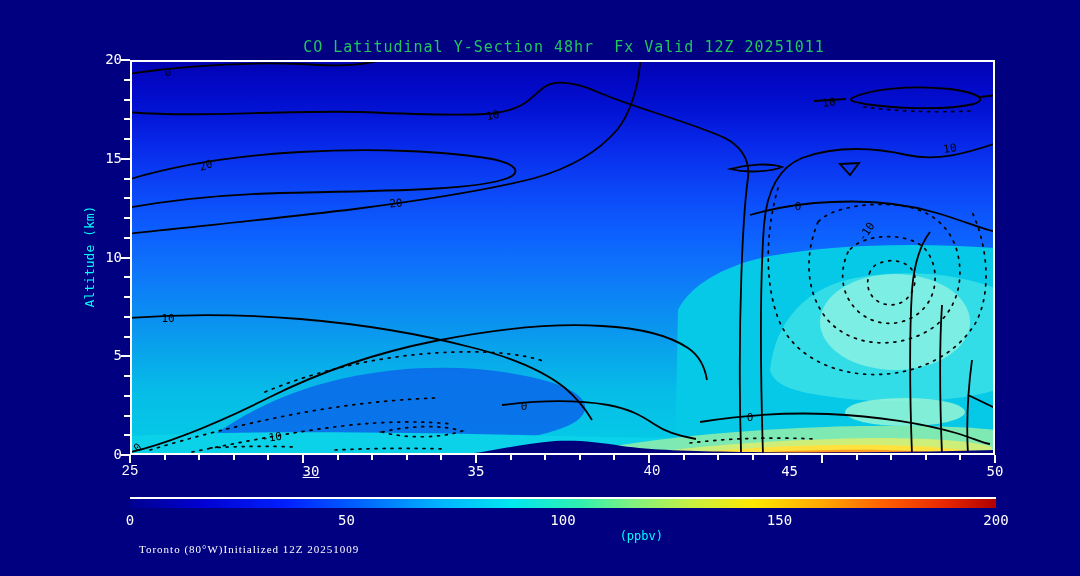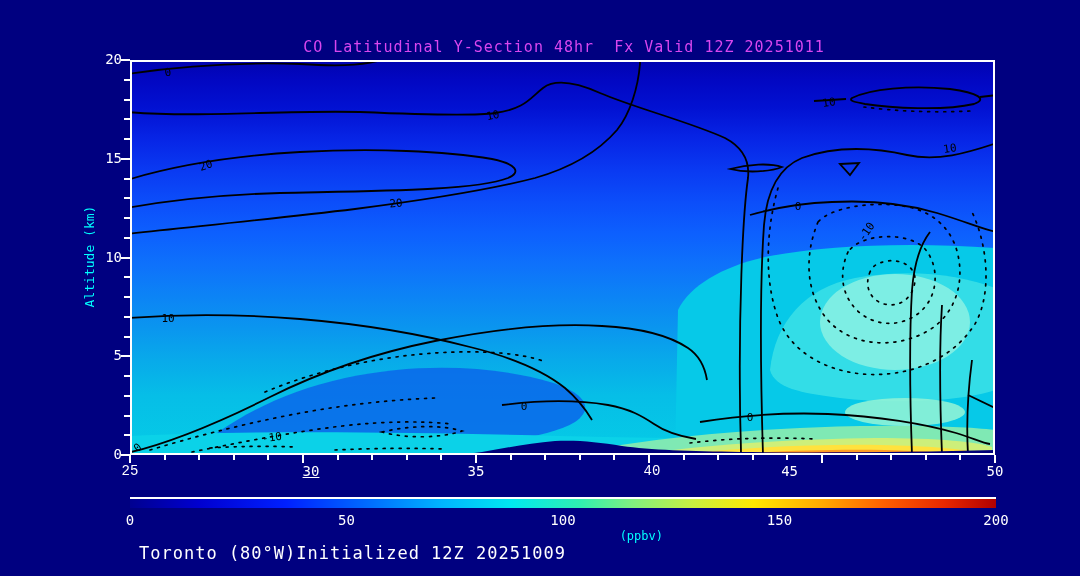--- a/index.html
+++ b/index.html
@@ -1,37 +1,37 @@
 <!DOCTYPE html>
 <html><head>
 <meta charset="utf-8">
 <style>
   html,body{margin:0;padding:0;}
   body{width:1080px;height:576px;background:#000080;overflow:hidden;
        font-family:"DejaVu Sans Mono", monospace;}
   .stage{position:absolute;top:0;left:0;width:1080px;height:576px;background:#000080;}
   .title{position:absolute;left:132px;top:38px;width:864px;text-align:center;
-         color:#d946ef;font-size:15px;letter-spacing:1px;white-space:pre;}
+         color:#22c55e;font-size:15px;letter-spacing:1px;white-space:pre;}
   .ylabel{position:absolute;left:-11px;top:249px;width:200px;text-align:center;
           color:#00FFFF;font-size:13px;transform:rotate(-90deg);transform-origin:center;}
   .plot{position:absolute;left:130px;top:60px;width:865px;height:395px;}
   .plot svg{display:block;}
   .xlabel{position:absolute;left:430px;top:483px;width:266px;text-align:center;
           color:#00FFFF;font-size:13px;}
   .tick{position:absolute;background:#FFFFFF;}
   .ticklab{position:absolute;color:#FFFFFF;font-size:14px;}
   .xlab{width:40px;text-align:center;top:463px;}
   .ylab{width:30px;text-align:right;left:92px;}
   .cblab{width:50px;text-align:center;top:512px;}
   .colorbar{position:absolute;left:130px;top:497px;width:866px;height:9px;
             border-top:2px solid #FFFFFF;}
   .ppbv{position:absolute;left:463px;top:529px;width:200px;text-align:right;
         color:#00FFFF;font-size:12px;}
-  .footer{position:absolute;left:139px;top:543px;color:#FFFFFF;font-size:17px;
-          letter-spacing:1px;white-space:pre;}
+  .footer{position:absolute;left:139px;top:543px;color:#FFFFFF;font-size:11px;
+          letter-spacing:1px;white-space:pre;font-family:Liberation Serif, serif;}
   .cline{fill:none;stroke:#000;stroke-width:1.8px;}
   .cdot{fill:none;stroke:#000;stroke-width:1.7px;stroke-dasharray:2 6;stroke-linecap:round;}
   .clab{font-family:"DejaVu Sans Mono",monospace;font-size:11px;fill:#000;}
 </style>
 </head>
 <body>
 
 <div class="stage">
 
   <div class="title">CO Latitudinal Y-Section 48hr  Fx Valid 12Z 20251011</div>

